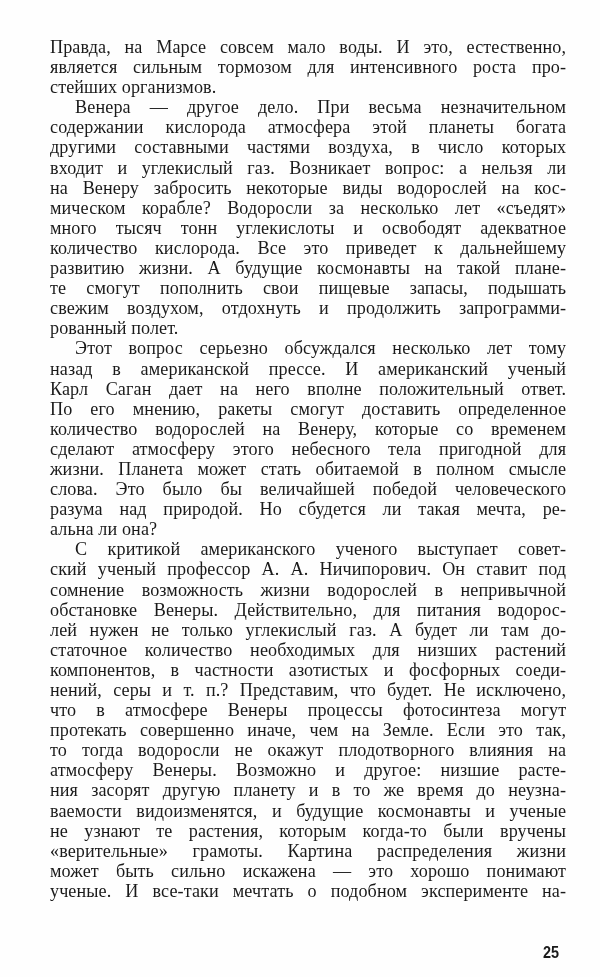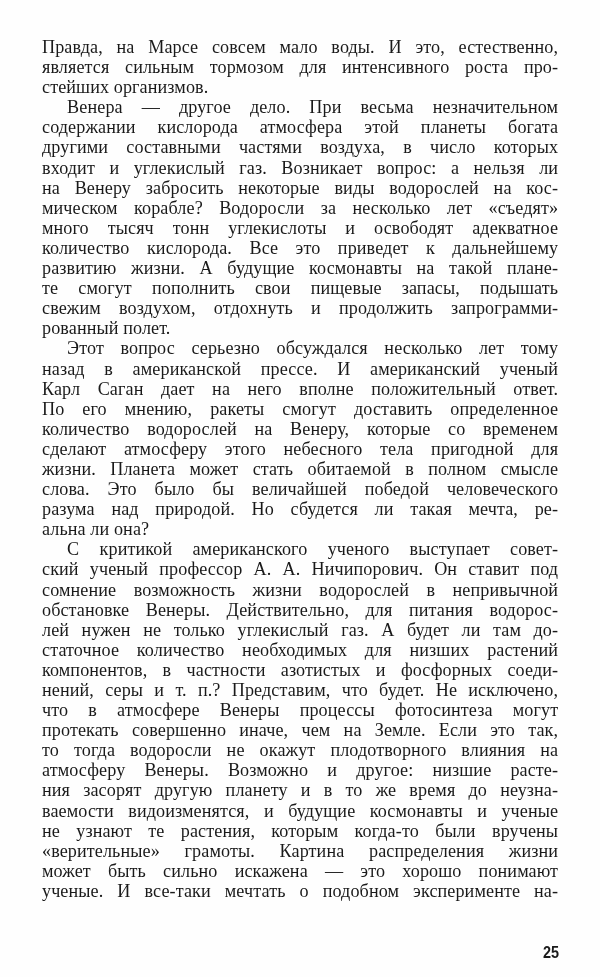--- a/index.html
+++ b/index.html
@@ -1,18 +1,18 @@
 <!DOCTYPE html>
 <html><head>
 <meta charset="utf-8">
 <style>
   html, body { margin: 0; padding: 0; background: #ffffff; }
   body { width: 600px; height: 977px; position: relative; overflow: hidden; }
   .page { position: absolute; left: 0; top: 0; width: 600px; height: 977px; background: #fefefe; }
-  .text-block { position: absolute; left: 42px; top: 37px; width: 516px; }
+  .text-block { position: absolute; left: 50px; top: 37px; width: 516px; }
   .line {
     font-family: "Liberation Serif", "DejaVu Serif", serif;
     font-size: 19.5px;
     line-height: 20.1px;
     height: 20.1px;
     color: #1a1a1a;
     white-space: nowrap;
     text-align: justify;
     text-align-last: justify;
     letter-spacing: 0.1px;

